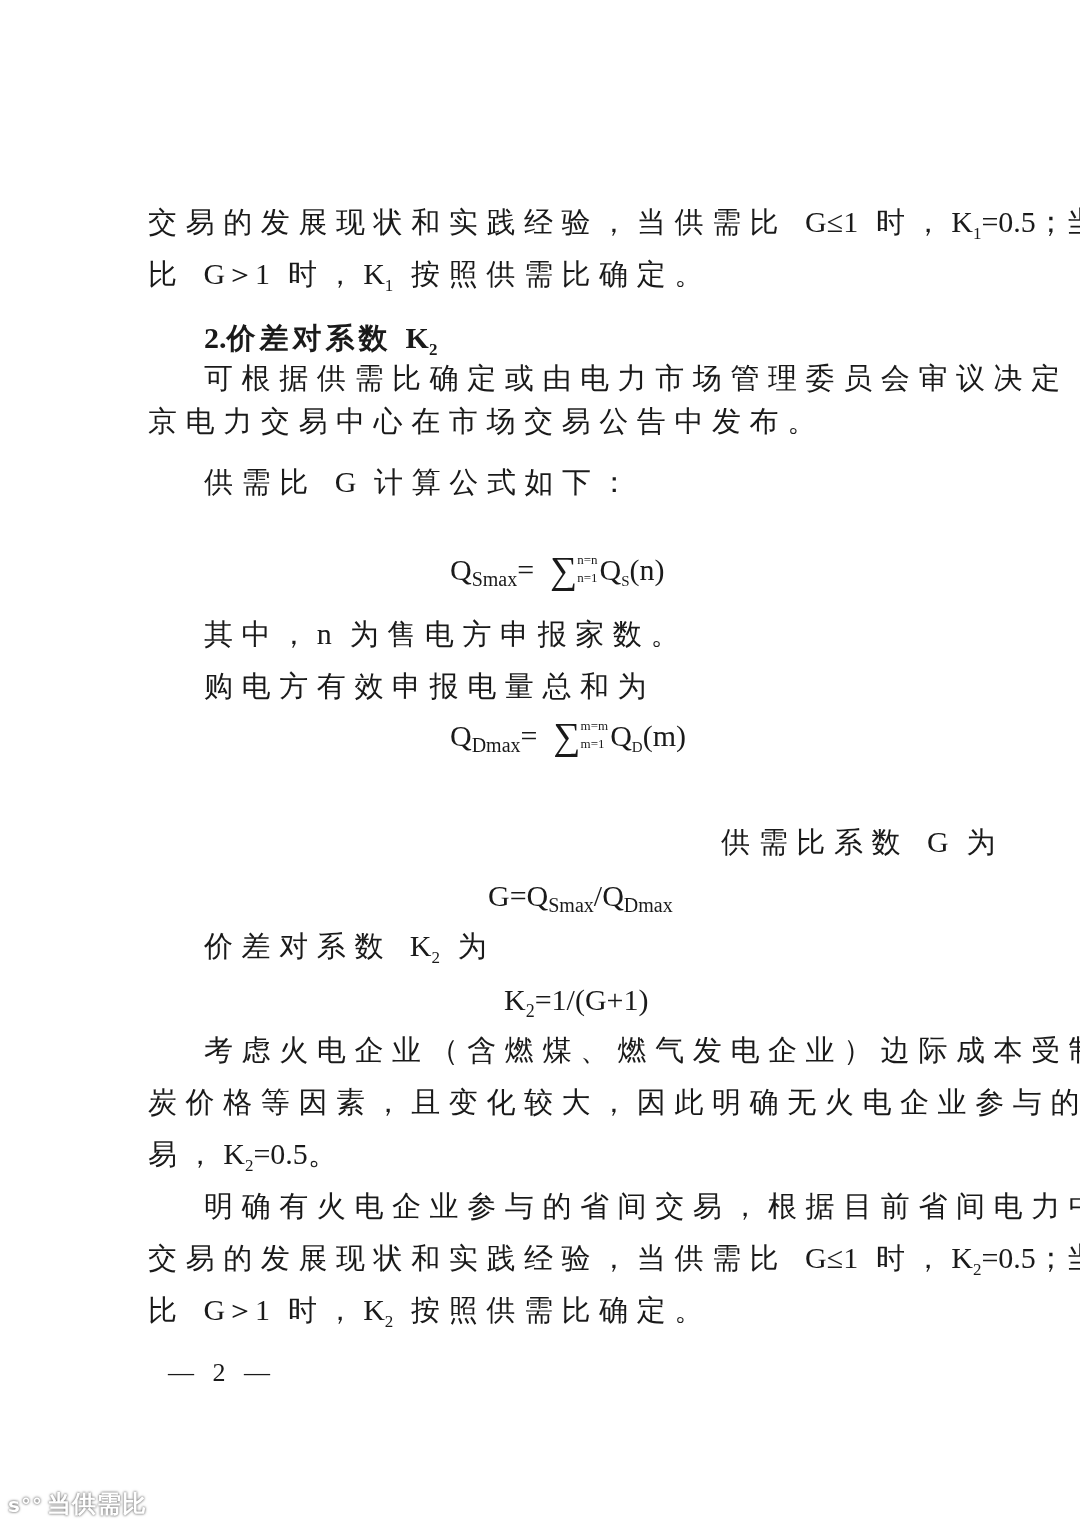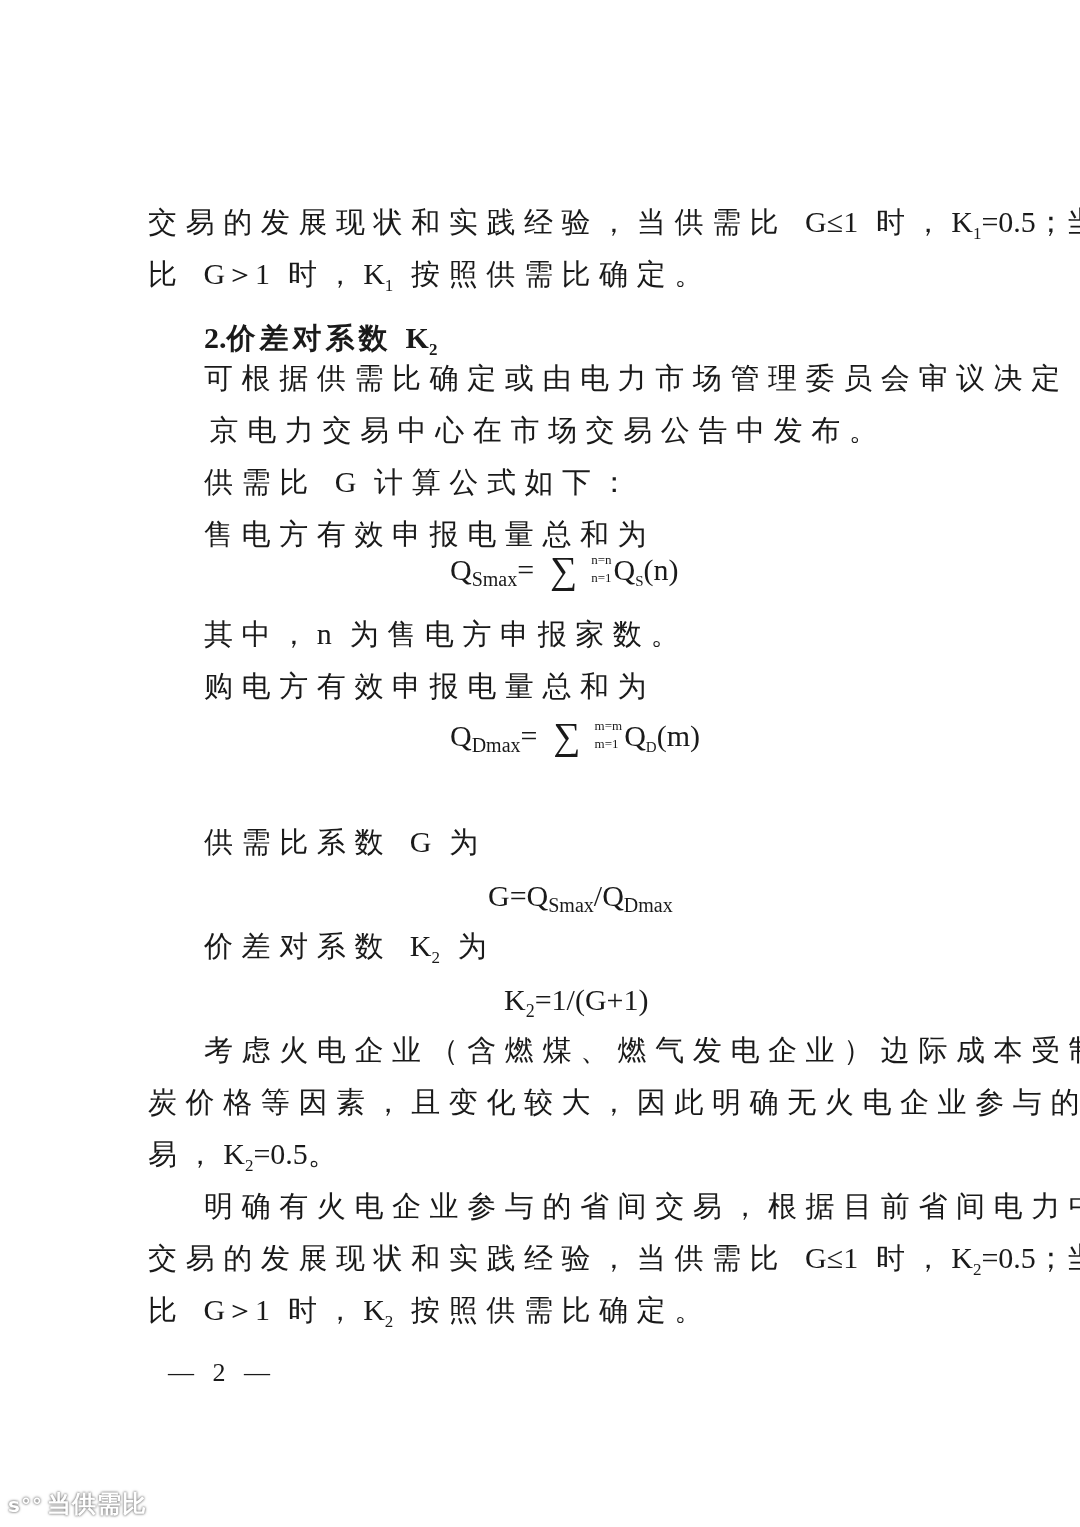--- a/index.html
+++ b/index.html
@@ -8,59 +8,58 @@
   .page { position: absolute; left: 0; top: 0; width: 1080px; height: 1527px; }
   .line { position: absolute; left: 148px; width: 800px; font-size: 29px; line-height: 40px;
           white-space: nowrap; letter-spacing: 8.6px; }
   .line.indent { left: 204px; }
   .line.heading { font-weight: bold; letter-spacing: 4px; margin-top: 12px; }
   .latin { font-family: "Liberation Serif", serif; letter-spacing: 0; font-size: 30px; }
   .formula { position: absolute; font-family: "Liberation Serif", serif; font-size: 30px; line-height: 40px;
              white-space: nowrap; letter-spacing: 0; }
   .formula sub.big { font-size: 20px; vertical-align: -6px; }
   .sigma { font-size: 38px; display: inline-block; vertical-align: -3px; margin-left: 16px; }
-  .limits { display: inline-block; vertical-align: -2px; font-size: 13px; line-height: 18px; margin-left: 14px; margin-right: 2px; text-align: left; }
+  .limits { display: inline-block; vertical-align: -2px; font-size: 13px; line-height: 18px; margin-left: 0; margin-right: 2px; text-align: left; }
   .limits span { display: block; }
   .qsub { font-size: 15px; vertical-align: -6px; }
   .pagenum { position: absolute; left: 168px; top: 1358px; font-size: 26px; font-family: "Liberation Serif", serif; letter-spacing: 6px; }
   .watermark { position: absolute; left: 8px; top: 1488px; font-family: "DejaVu Sans", sans-serif; font-size: 24px;
                color: #ffffff; text-shadow: 0 0 3px #777, 0 0 2px #888; font-weight: bold; letter-spacing: 1px; }
   .watermark .logo { font-size: 20px; margin-right: 4px; }
 </style>
 </head>
 <body>
 
 <div class="page">
 
   <div class="line" style="top:202px;"><span>交易的发展现状和实践经验，当供需比 </span><span class="latin">G≤1</span><span> 时，</span><span class="latin">K</span><sub class="latin" style="font-size:17px">1</sub><span class="latin">=0.5；当供需</span></div>
   <div class="line" style="top:254px;"><span>比 </span><span class="latin">G＞1</span><span> 时，</span><span class="latin">K</span><sub class="latin" style="font-size:17px">1</sub><span> 按照供需比确定。</span></div>
 
   <div class="line indent heading" style="top:306px;"><span class="latin">2.</span><span>价差对系数 </span><span class="latin" style="font-weight:bold">K</span><sub class="latin" style="font-size:17px;font-weight:bold">2</sub></div>
 
   <div class="line indent" style="top:358px;">可根据供需比确定或由电力市场管理委员会审议决定，由北</div>
-  <div class="line" style="top:410px;text-align:center;">京电力交易中心在市场交易公告中发布。</div>
+  <div class="line" style="top:401px;">京电力交易中心在市场交易公告中发布。</div>
 
   <div class="line indent" style="top:462px;"><span>供需比 </span><span class="latin">G</span><span> 计算公式如下：</span></div>
 
-  <div class="line indent" style="top:514px;">售电方有效申报电量总和为</div>
 
   <div class="formula" style="left:450px; top:550px;">
     <span>Q</span><sub class="big">Smax</sub><span>=</span><span class="sigma">∑</span><span class="limits"><span>n=n</span><span>n=1</span></span><span>Q</span><sub class="qsub">S</sub><span>(n)</span>
   </div>
 
   <div class="line indent" style="top:614px;"><span>其中，</span><span class="latin">n</span><span> 为售电方申报家数。</span></div>
 
   <div class="line indent" style="top:666px;">购电方有效申报电量总和为</div>
 
   <div class="formula" style="left:450px; top:716px;">
     <span>Q</span><sub class="big">Dmax</sub><span>=</span><span class="sigma">∑</span><span class="limits"><span>m=m</span><span>m=1</span></span><span>Q</span><sub class="qsub">D</sub><span>(m)</span>
   </div>
 
 
-  <div class="line indent" style="top:822px;"><span>供需比系数 </span><span class="latin">G</span><span> 为</span></div>
+  <div class="line indent" style="top:822px;text-align:right;"><span>供需比系数 </span><span class="latin">G</span><span> 为</span></div>
 
   <div class="formula" style="left:488px; top:876px;">
     <span>G=Q</span><sub class="big">Smax</sub><span>/Q</span><sub class="big">Dmax</sub>
   </div>
 
   <div class="line indent" style="top:926px;"><span>价差对系数 </span><span class="latin">K</span><sub class="latin" style="font-size:17px">2</sub><span> 为</span></div>
 
   <div class="formula" style="left:504px; top:980px;">
     <span>K</span><sub style="font-size:18px">2</sub><span>=1/(G+1)</span>
   </div>

